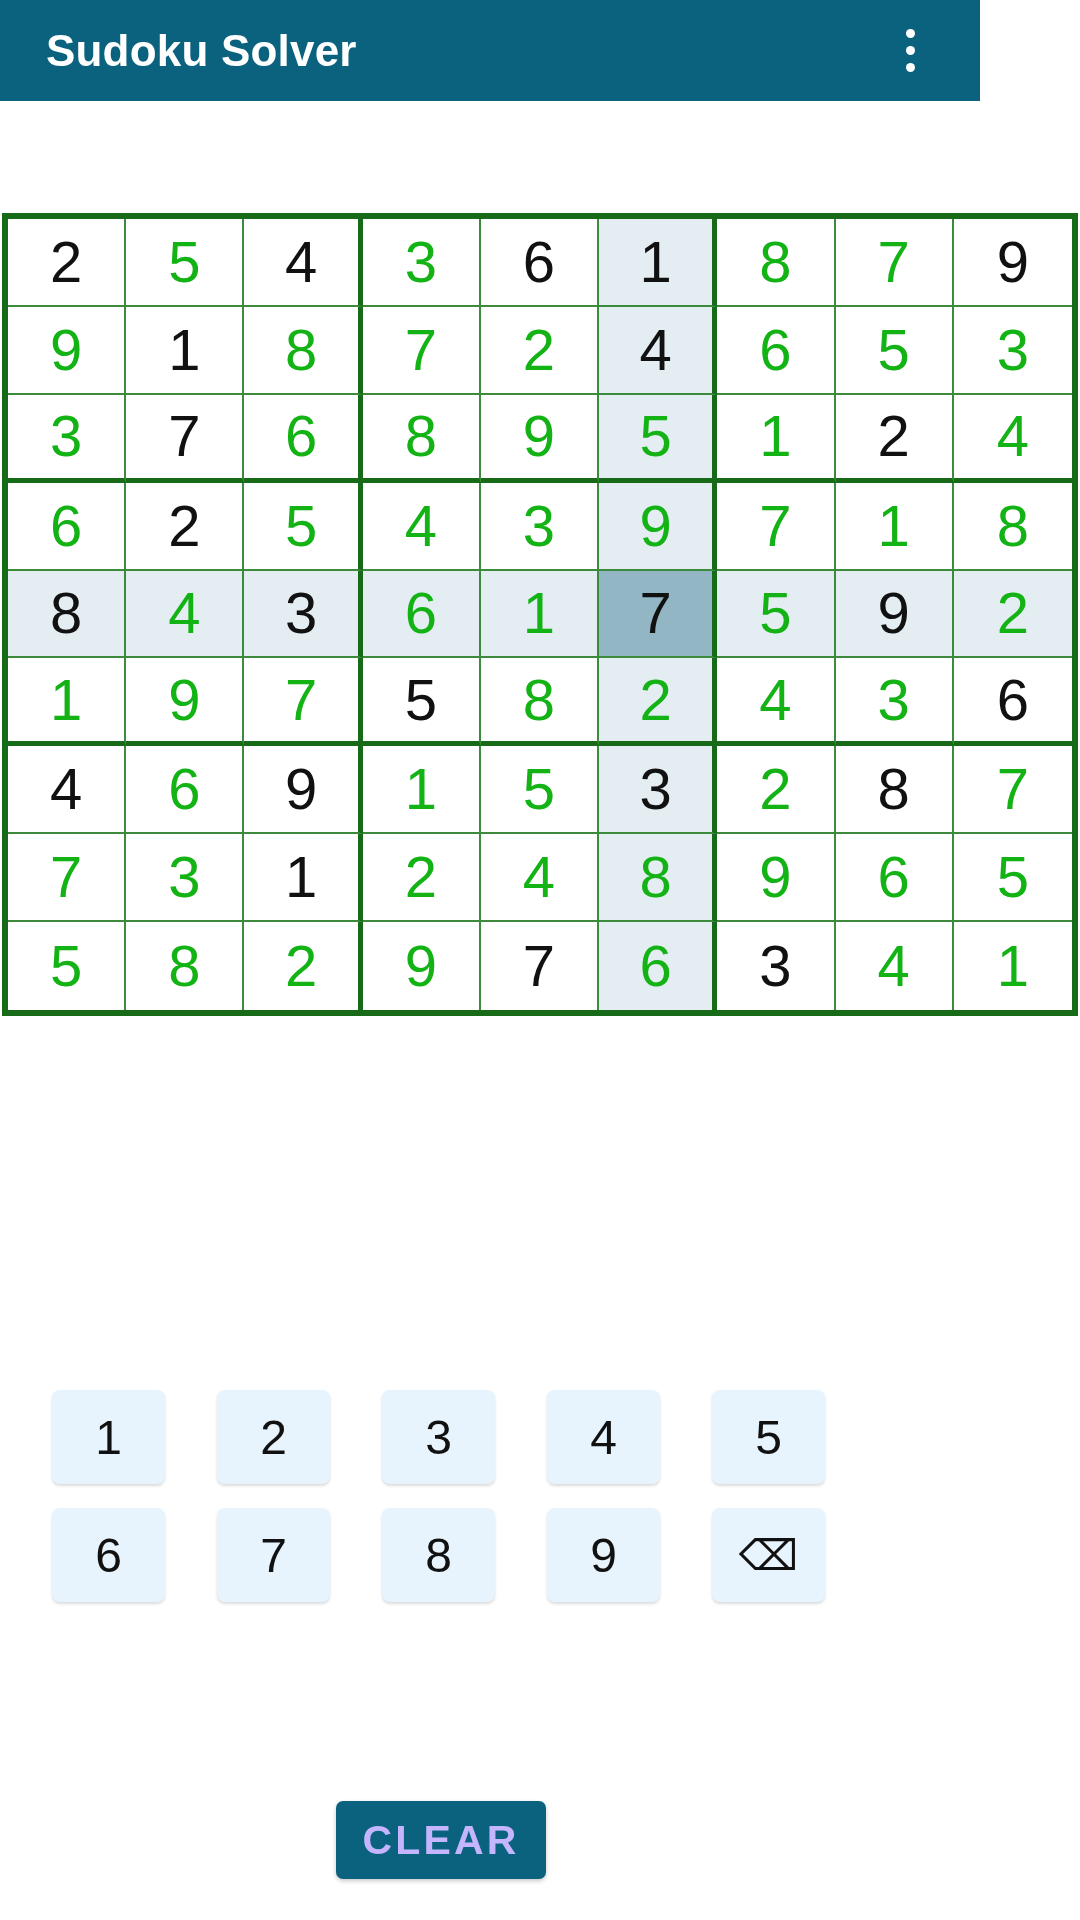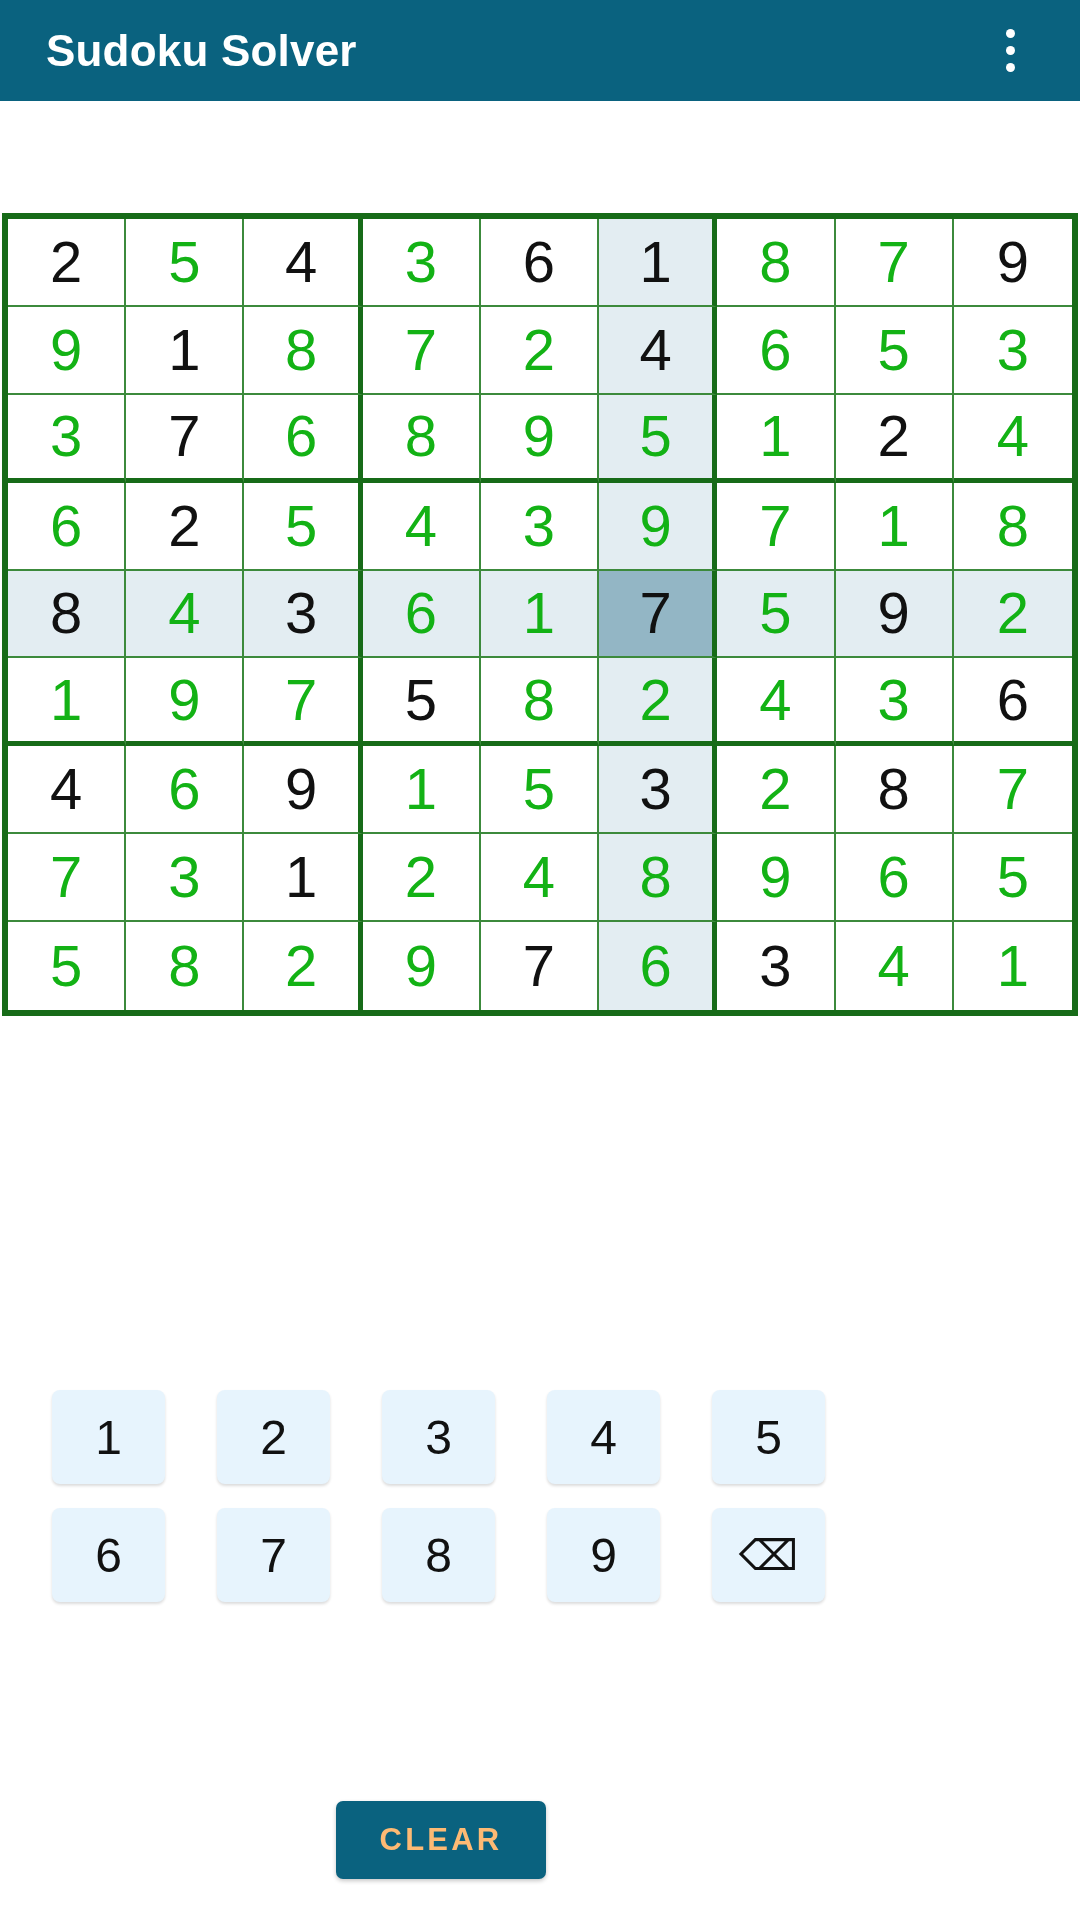--- a/index.html
+++ b/index.html
@@ -8,21 +8,21 @@
     height: 1920px;
     background: #ffffff;
     font-family: "Liberation Sans", sans-serif;
     overflow: hidden;
   }
 
   
   .appbar {
     position: absolute;
     left: 0; top: 0;
-    width: 1080px;
+    width: 980px;
     height: 101px;
     background: #0a627f;
     display: flex;
     align-items: center;
     justify-content: space-between;
     padding: 0 38px 0 46px;
   }
   .appbar-title {
     color: #ffffff;
     font-size: 44px;
@@ -118,22 +118,22 @@
 
   
   .clear-btn {
     position: absolute;
     left: 336px;
     top: 1801px;
     width: 210px;
     height: 78px;
     background: #0a627f;
     border-radius: 7px;
-    color: #fdba74;
-    font-size: 31px;
+    color: #c4b5fd;
+    font-size: 41px;
     font-weight: bold;
     letter-spacing: 3.2px;
     display: flex;
     align-items: center;
     justify-content: center;
     box-shadow: 0 2px 4px rgba(0,0,0,0.22);
     cursor: pointer;
     user-select: none;
   }
 </style>

